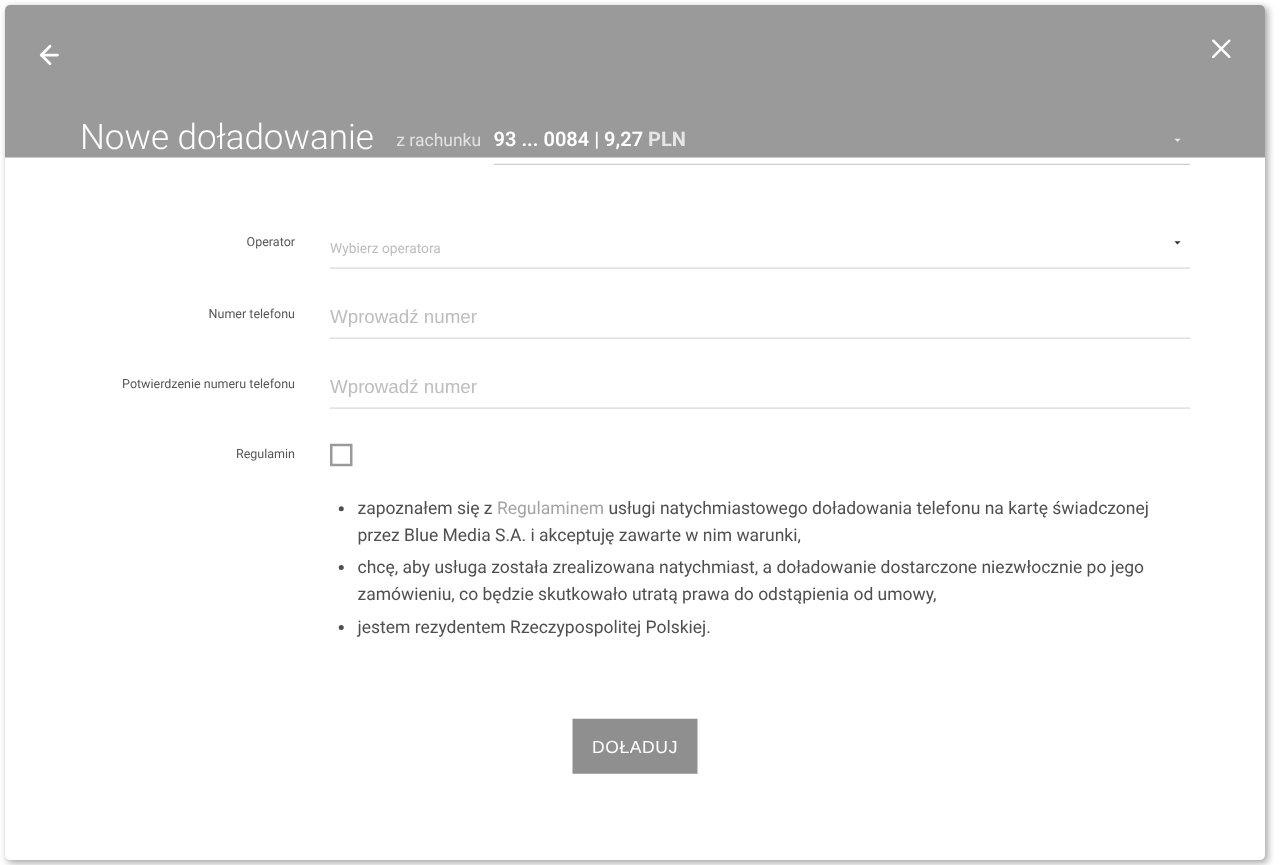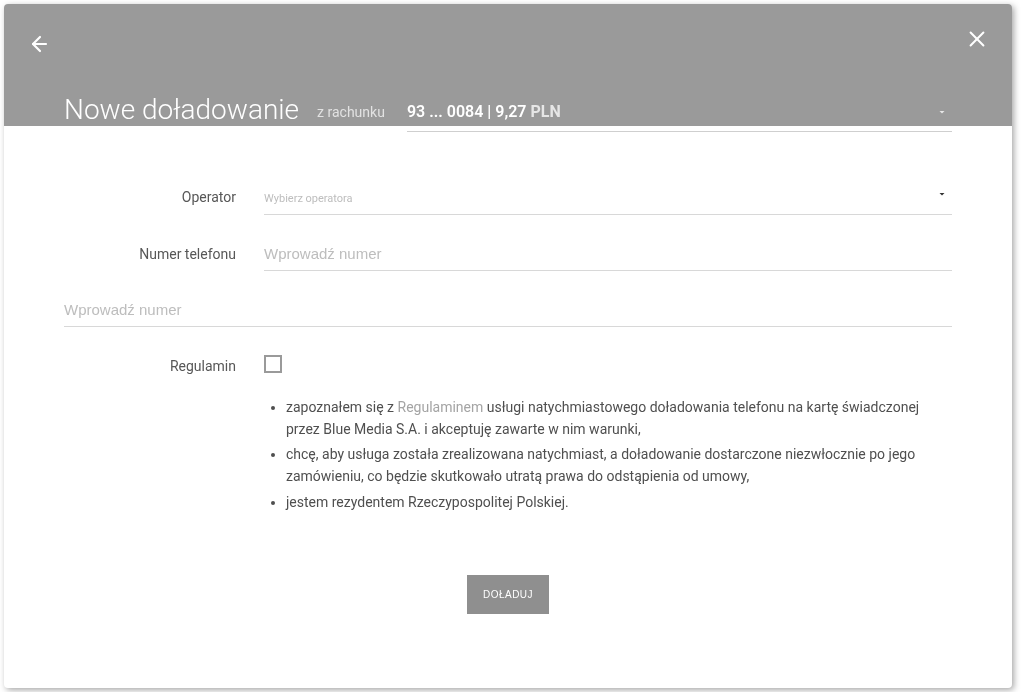--- a/index.html
+++ b/index.html
@@ -49,21 +49,21 @@
   }
   .page-title {
     font-size: 28px;
     font-weight: 300;
     color: #fff;
     margin-right: 18px;
   }
   .account-label {
     font-size: 14px;
     color: #e2e2e2;
-    margin-right: 22px;
+    margin-right: 10px;
     position: relative;
     top: -2px;
   }
   .account-select {
     flex: 1;
     position: relative;
     border-bottom: 1px solid #cfcfcf;
     padding: 0 0 10px 0;
     cursor: pointer;
     top: -2px;
@@ -92,21 +92,21 @@
   }
   .form-row {
     display: flex;
     align-items: flex-start;
     margin-bottom: 28px;
   }
   .form-label {
     width: 200px;
     text-align: right;
     color: #575757;
-    font-size: 14px;
+    font-size: 10px;
     padding-top: 2px;
     padding-right: 28px;
     line-height: 1.35;
   }
   .form-field {
     flex: 1;
   }
   .select-field, .text-field {
     width: 100%;
     border: none;
@@ -150,21 +150,21 @@
   .link { color:#a4a4a4; cursor:pointer; }
   .submit-row {
     display:flex;
     justify-content:center;
     margin-top: 58px;
   }
   .submit-btn {
     background:#8f8f8f;
     color:#fff;
     border:none;
-    font-size:10px;
+    font-size:14px;
     letter-spacing:0.5px;
     padding: 14px 16px;
     cursor:pointer;
     font-weight:500;
   }
   svg { display:block; }
 </style>
 </head>
 <body>
 
@@ -215,20 +215,21 @@
     </div>
 
     <div class="form-row">
       <div class="form-label">Numer telefonu</div>
       <div class="form-field">
         <input class="text-field" type="text" placeholder="Wprowadź numer" style="">
       </div>
     </div>
 
     <div class="form-row">
+      <div class="form-label">Potwierdzenie numeru telefonu</div>
       <div class="form-field">
         <input class="text-field" type="text" placeholder="Wprowadź numer" style="">
       </div>
     </div>
 
     <div class="form-row">
       <div class="form-label">Regulamin</div>
       <div class="form-field">
         <div class="checkbox-row">
           <div class="checkbox"></div>

